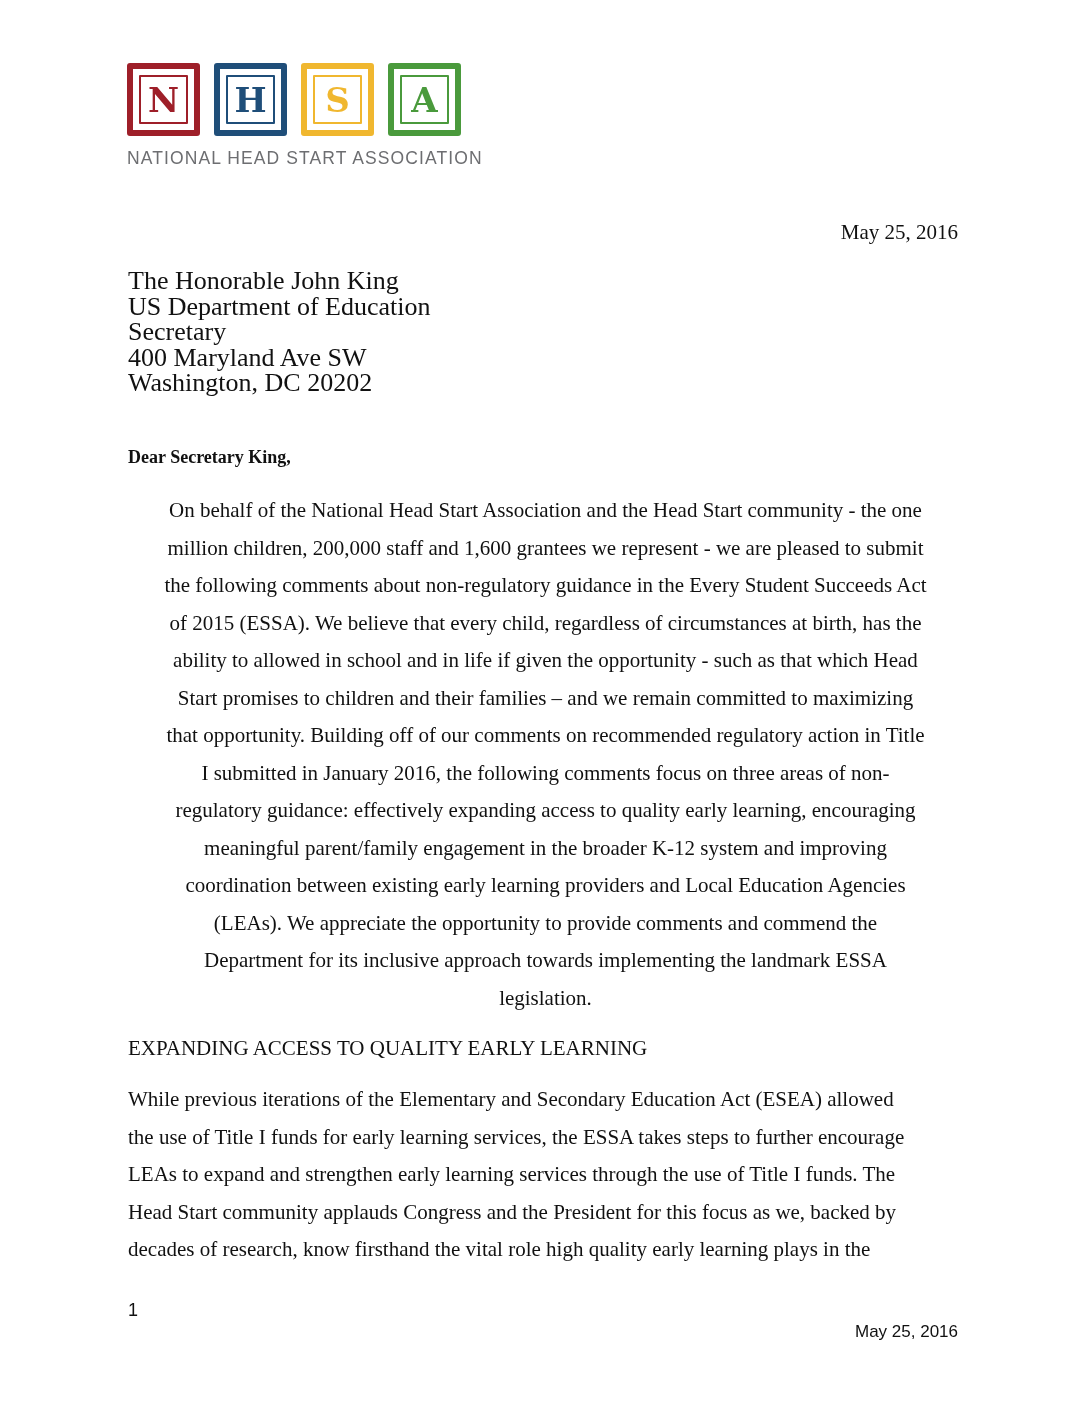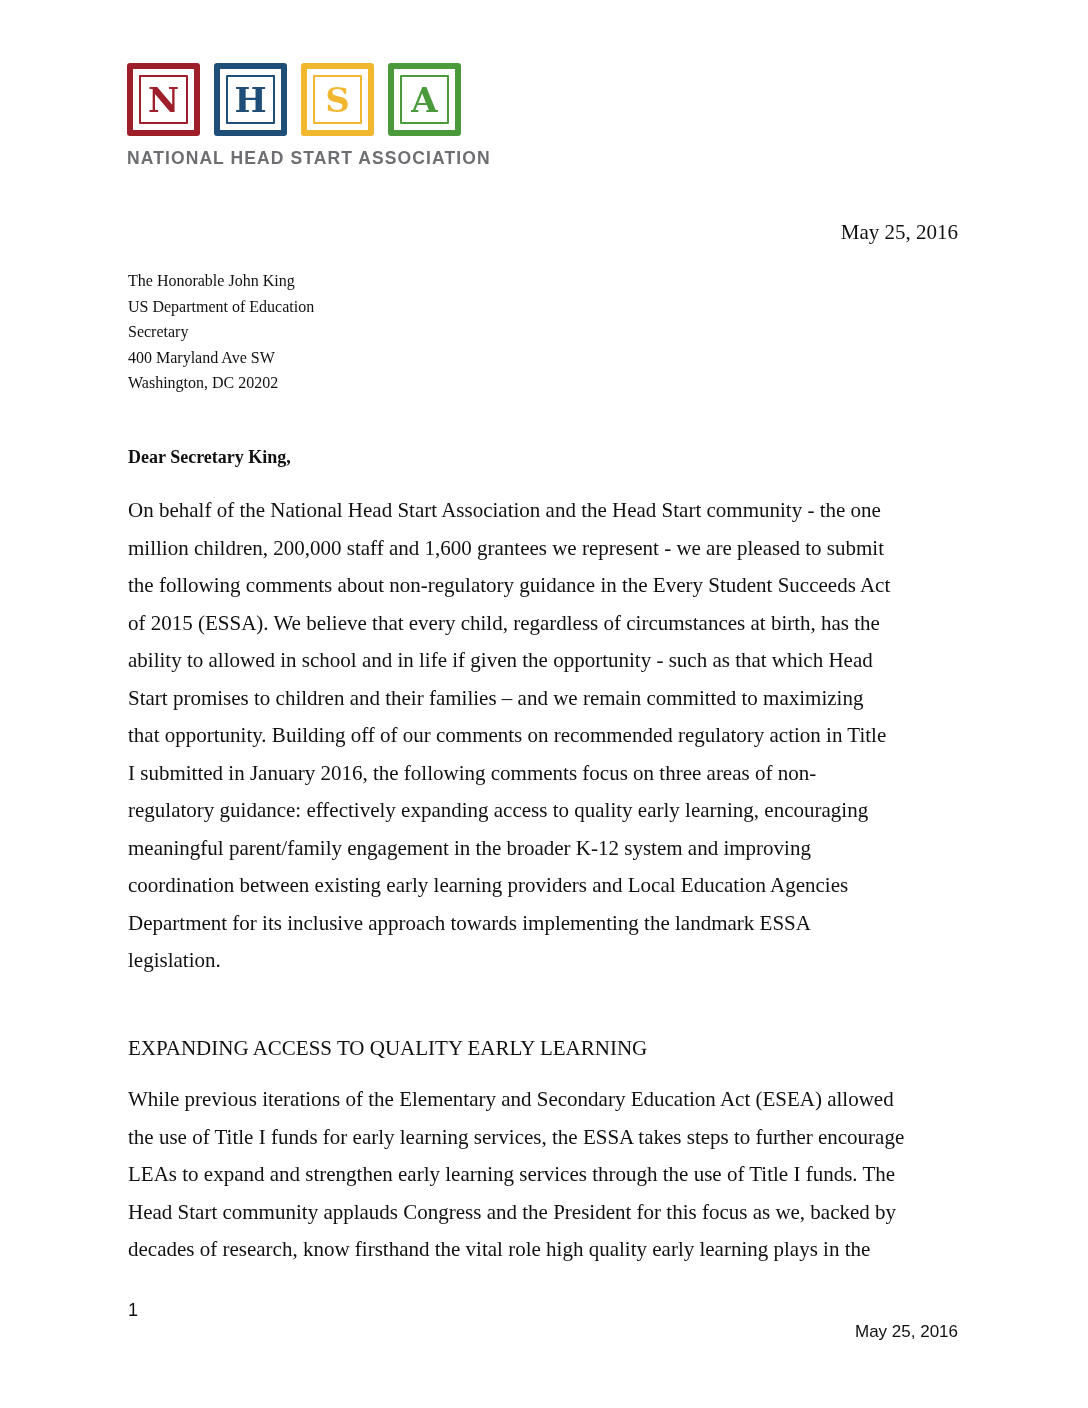--- a/index.html
+++ b/index.html
@@ -6,27 +6,27 @@
   body { width: 1088px; height: 1408px; position: relative; overflow: hidden;
          font-family: "Liberation Serif", "DejaVu Serif", serif; color: #111111; }
   .logo { position: absolute; left: 127px; top: 63px; width: 360px; }
   .blocks { display: flex; gap: 14px; }
   .block { width: 73px; height: 73px; box-sizing: border-box; border: 6px solid; border-radius: 3px;
            display: flex; align-items: center; justify-content: center; background: #fff; }
   .block .inner { width: 49px; height: 49px; box-sizing: border-box; border: 2px solid; border-radius: 1px;
                   display: flex; align-items: center; justify-content: center;
                   font-family: "DejaVu Serif", serif; font-weight: bold; font-size: 34px; }
   .logo-sub { margin-top: 12px; font-family: "Liberation Sans", sans-serif; font-size: 17.5px;
-              letter-spacing: 1.1px; color: #6d6e71; white-space: nowrap; font-weight: bold; }
+              letter-spacing: 1.1px; color: #6d6e71; white-space: nowrap; }
   .date-top { position: absolute; right: 130px; top: 220px; font-size: 21px; }
-  .address { position: absolute; left: 128px; top: 268px; font-size: 16px; line-height: 25.5px; }
+  .address { position: absolute; left: 128px; top: 268px; font-size: 26px; line-height: 25.5px; }
   .salutation { position: absolute; left: 128px; top: 447px; font-size: 18px; font-weight: bold; }
   .para { position: absolute; left: 128px; width: 835px; font-size: 21px; line-height: 37.5px; }
   .para .line { display: block; white-space: nowrap; }
-  .p1 { top: 492px; }
+  .p1 { top: 492px; text-align: center; }
   .heading { position: absolute; left: 128px; top: 1036px; font-size: 21px; font-weight: normal; }
   .p2 { top: 1081px; }
   .pagenum { position: absolute; left: 128px; top: 1300px; font-family: "Liberation Sans", sans-serif; font-size: 18px; }
   .date-foot { position: absolute; right: 130px; top: 1322px; font-family: "Liberation Sans", sans-serif; font-size: 17px; }
 </style>
 </head>
 <body>
 
 <div class="logo">
   <div class="blocks" id="logo-blocks">
@@ -63,20 +63,21 @@
     <span class="line">million children, 200,000 staff and 1,600 grantees we represent - we are pleased to submit</span>
     <span class="line">the following comments about non-regulatory guidance in the Every Student Succeeds Act</span>
     <span class="line">of 2015 (ESSA).  We believe that every child, regardless of circumstances at birth, has the</span>
     <span class="line">ability to allowed in school and in life if given the opportunity - such as that which Head</span>
     <span class="line">Start promises to children and their families – and we remain committed to maximizing</span>
     <span class="line">that opportunity.  Building off of our comments on recommended regulatory action in Title</span>
     <span class="line">I submitted in January 2016, the following comments focus on three areas of non-</span>
     <span class="line">regulatory guidance: effectively expanding access to quality early learning, encouraging</span>
     <span class="line">meaningful parent/family engagement in the broader K-12 system and improving</span>
     <span class="line">coordination between existing early learning providers and Local Education Agencies</span>
+    <span class="line">(LEAs).  We appreciate the opportunity to provide comments and commend the</span>
     <span class="line">Department for its inclusive approach towards implementing the landmark ESSA</span>
     <span class="line">legislation.</span>
   </div>
 
 <div class="heading">EXPANDING ACCESS TO QUALITY EARLY LEARNING</div>
 
 <div class="para p2" id="para2">
     <span class="line">While previous iterations of the Elementary and Secondary Education Act (ESEA) allowed</span>
     <span class="line">the use of Title I funds for early learning services, the ESSA takes steps to further encourage</span>
     <span class="line">LEAs to expand and strengthen early learning services through the use of Title I funds.  The</span>

